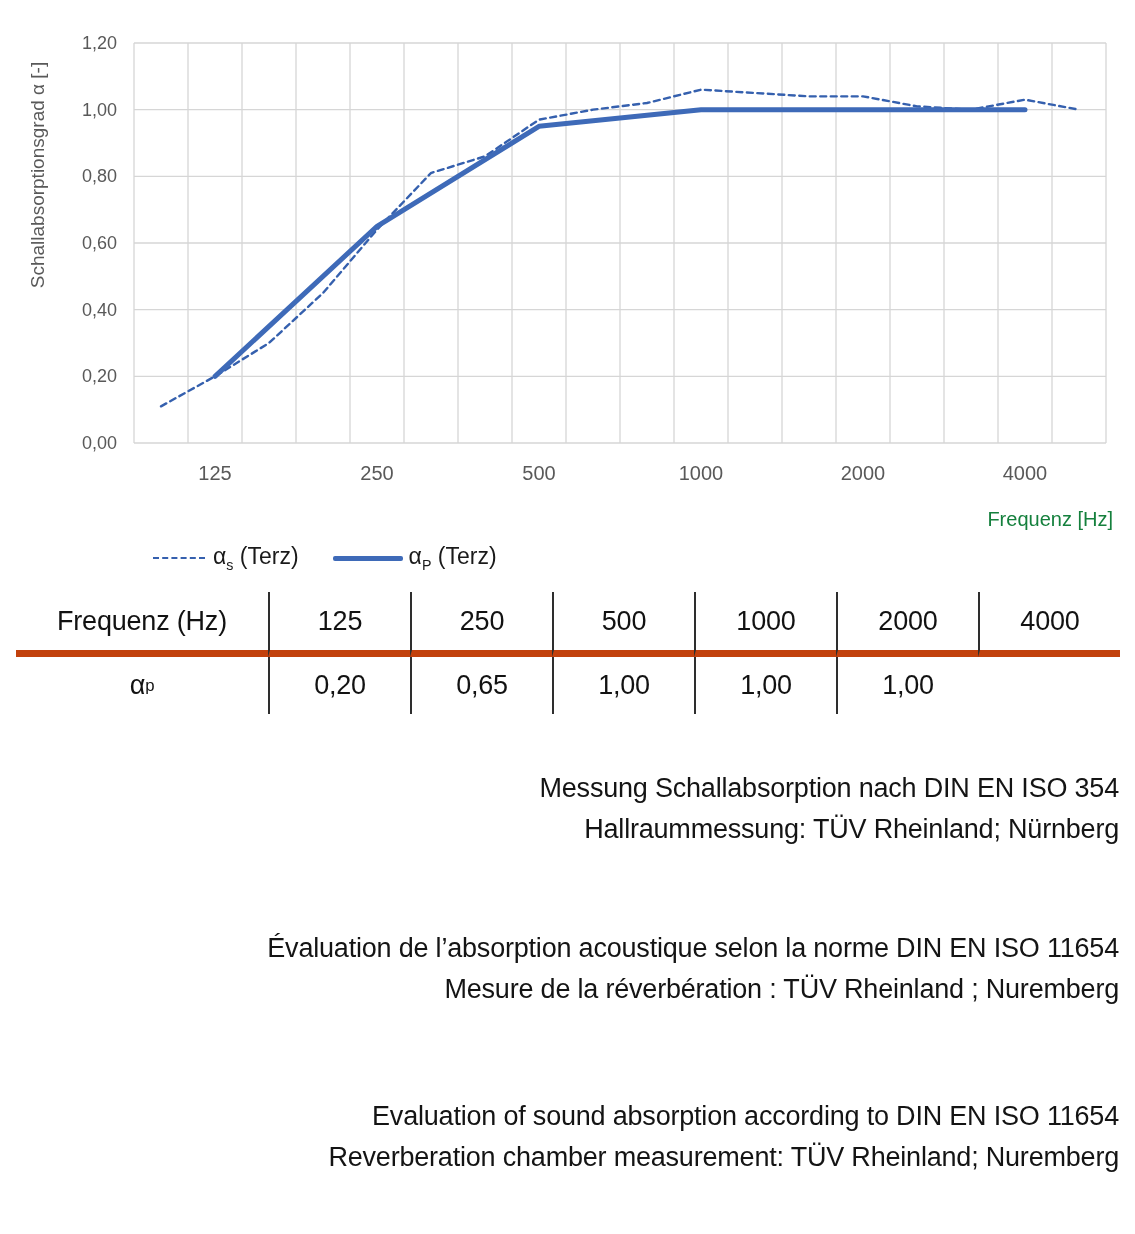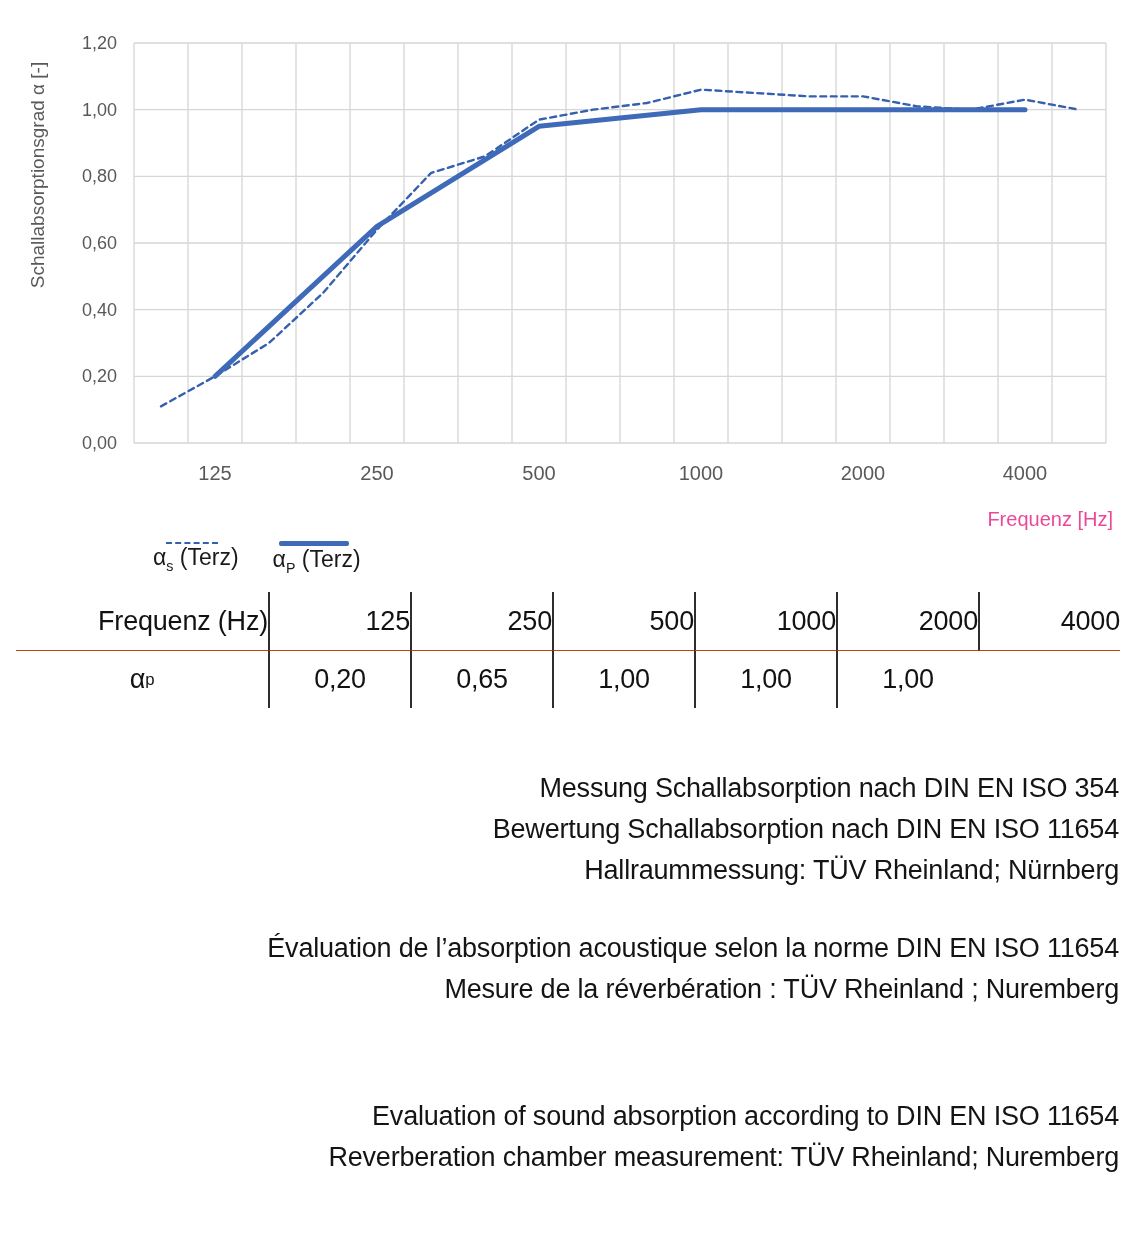--- a/index.html
+++ b/index.html
@@ -8,38 +8,38 @@
 
   
   #chart{position:absolute;left:0;top:0;}
   .grid{stroke:#d6d6d6;stroke-width:1.3;}
   .ytick{font-family:"Liberation Sans",sans-serif;font-size:18px;fill:#595959;}
   .xtick{font-family:"Liberation Sans",sans-serif;font-size:20px;fill:#595959;}
   .series-dashed{stroke-width:2.4;stroke-dasharray:6 4.5;stroke-linecap:round;fill:none;}
   .series-solid{stroke-width:5;stroke-linejoin:round;stroke-linecap:round;fill:none;}
   .ylabel-rot{position:absolute;top:175px;left:38px;transform:translate(-50%,-50%) rotate(-90deg);
               font-size:19px;color:#595959;white-space:nowrap;}
-  .xlabel{position:absolute;top:508px;right:22px;font-size:20px;color:#ec4899;white-space:nowrap;}
+  .xlabel{position:absolute;top:508px;right:22px;font-size:20px;color:#15803d;white-space:nowrap;}
 
   
   .legend{position:absolute;top:543px;left:153px;display:flex;align-items:center;height:30px;}
-  .legend-item{display:flex;align-items:center;flex-direction:column;}
+  .legend-item{display:flex;align-items:center;}
   .legend-item.first{margin-right:34px;}
   .sample{display:inline-block;}
   .sample.dashed{width:52px;border-top:2.5px dashed #3560ae;margin-right:8px;}
   .sample.solid{width:70px;height:5px;background:#3e6ab8;border-radius:2px;margin-right:6px;}
   .legend-text{font-size:23px;color:#1a1a1a;white-space:nowrap;}
   .legend-text sub,.rowlabel sub{font-size:0.62em;}
 
   
   .freqtable{position:absolute;top:592px;left:16px;width:1104px;display:grid;
              grid-template-columns:252px repeat(6,142px);font-size:27px;color:#121212;
              letter-spacing:-0.2px;}
   .freqtable .cell{display:flex;align-items:center;justify-content:center;}
-  .freqtable .th{height:58px;border-bottom:1px solid #c2410c;justify-content:flex-end;}
+  .freqtable .th{height:58px;border-bottom:7px solid #c2410c;}
   .freqtable .td{height:57px;}
   .freqtable .sep{border-left:2px solid #2e2e2e;}
 
   
   .tblock{position:absolute;right:16px;text-align:right;font-size:27px;line-height:41px;
           color:#141414;letter-spacing:-0.2px;white-space:nowrap;}
   .tblock.de{top:768px;}
   .tblock.fr{top:928px;}
   .tblock.en{top:1096px;}
 </style>
@@ -146,21 +146,20 @@
     <div class="cell td sep">
         <span>1,00</span>
       </div>
     <div class="cell td sep">
         <span>1,00</span>
       </div>
   </div>
 
   <div class="tblock de">
     <div>Messung Schallabsorption nach DIN EN ISO 354</div>
-    <div>Bewertung Schallabsorption nach DIN EN ISO 11654</div>
     <div>Hallraummessung: TÜV Rheinland; Nürnberg</div>
   </div>
 
   <div class="tblock fr">
     <div>Évaluation de l’absorption acoustique selon la norme DIN EN ISO 11654</div>
     <div>Mesure de la réverbération : TÜV Rheinland ; Nuremberg</div>
   </div>
 
   <div class="tblock en">
     <div>Evaluation of sound absorption according to DIN EN ISO 11654</div>

